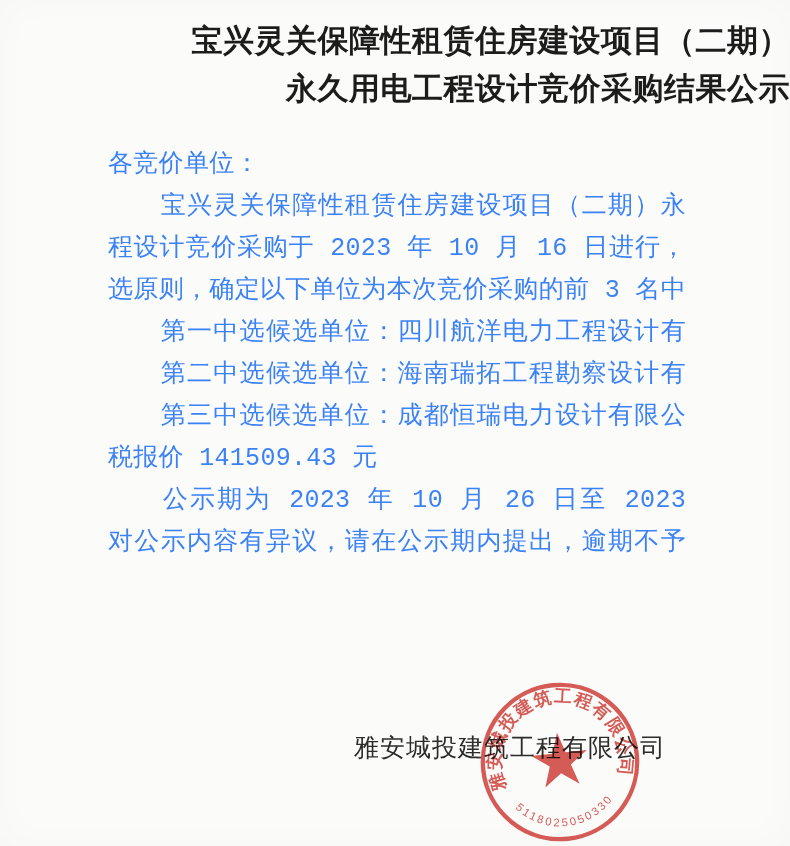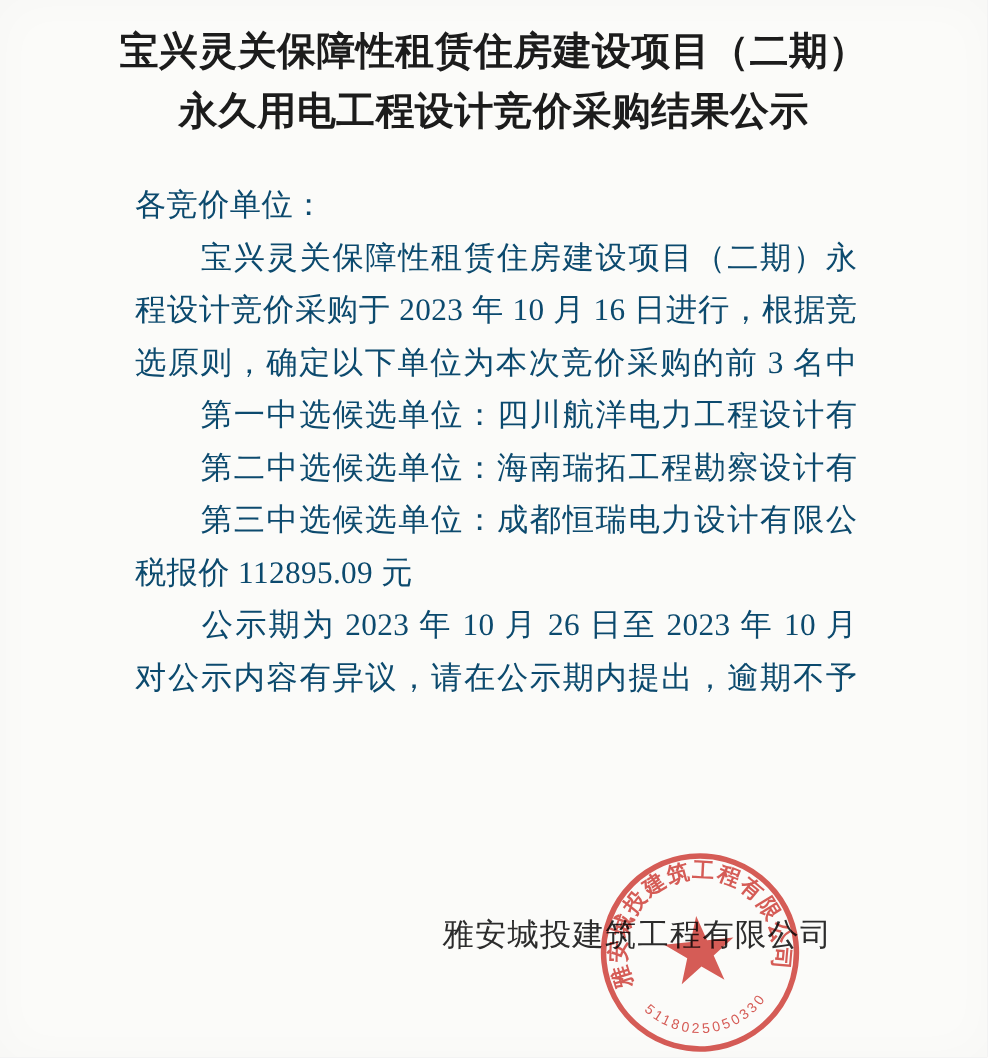--- a/index.html
+++ b/index.html
@@ -12,36 +12,37 @@
     position: relative;
     width: 790px; height: 846px;
     background: #fbfbf9;
     overflow: hidden;
     box-shadow: inset 0 0 40px rgba(0,0,0,0.02);
   }
   
   .doc-title {
     position: absolute;
     left: 0; right: 0; top: 17px;
-    text-align: center;
+    text-align: right;
     color: #1c1c1c;
     font-weight: bold;
     font-size: 31px;
     line-height: 48px;
     letter-spacing: 0.5px;
   }
   
   .doc-body {
     position: absolute;
     left: 108px; top: 144px;
     width: 578px;
-    color: #0c4a6e;
+    color: #3b82f6;
     font-size: 25px;
     line-height: 42px;
     letter-spacing: 0.3px;
+    font-family: Liberation Mono, monospace;
   }
   .body-line {
     white-space: pre-wrap;
     text-align: justify;
     height: 42px;
     overflow: hidden;
   }
   .body-line.fill {
     text-align-last: justify;
   }
@@ -98,21 +99,21 @@
   </div>
 
   <div class="doc-body">
     <div class="body-line">各竞价单位：</div>
     <div class="body-line fill">　　宝兴灵关保障性租赁住房建设项目（二期）永久用电工</div>
     <div class="body-line fill">程设计竞价采购于 2023 年 10 月 16 日进行，根据竞价函的中</div>
     <div class="body-line fill">选原则，确定以下单位为本次竞价采购的前 3 名中选候选人：</div>
     <div class="body-line fill">　　第一中选候选单位：四川航洋电力工程设计有限公司，</div>
     <div class="body-line fill">　　第二中选候选单位：海南瑞拓工程勘察设计有限公司，</div>
     <div class="body-line fill">　　第三中选候选单位：成都恒瑞电力设计有限公司，不含</div>
-    <div class="body-line">税报价 112895.09 元</div>
+    <div class="body-line">税报价 141509.43 元</div>
     <div class="body-line fill">　　公示期为 2023 年 10 月 26 日至 2023 年 10 月 29 日，如</div>
     <div class="body-line fill">对公示内容有异议，请在公示期内提出，逾期不予受理。投</div>
   </div>
 
   <div class="sig-company">雅安城投建筑工程有限公司</div>
 
   <svg class="seal" viewBox="0 0 170 170" xmlns="http://www.w3.org/2000/svg">
     <defs>
       <path id="seal-arc" d="M 26.7 102.8 A 61 61 0 1 1 143.3 102.8" fill="none"></path>
       <path id="seal-num-arc" d="M 32.3 124.7 A 66 66 0 0 0 137.7 124.7" fill="none"></path>

